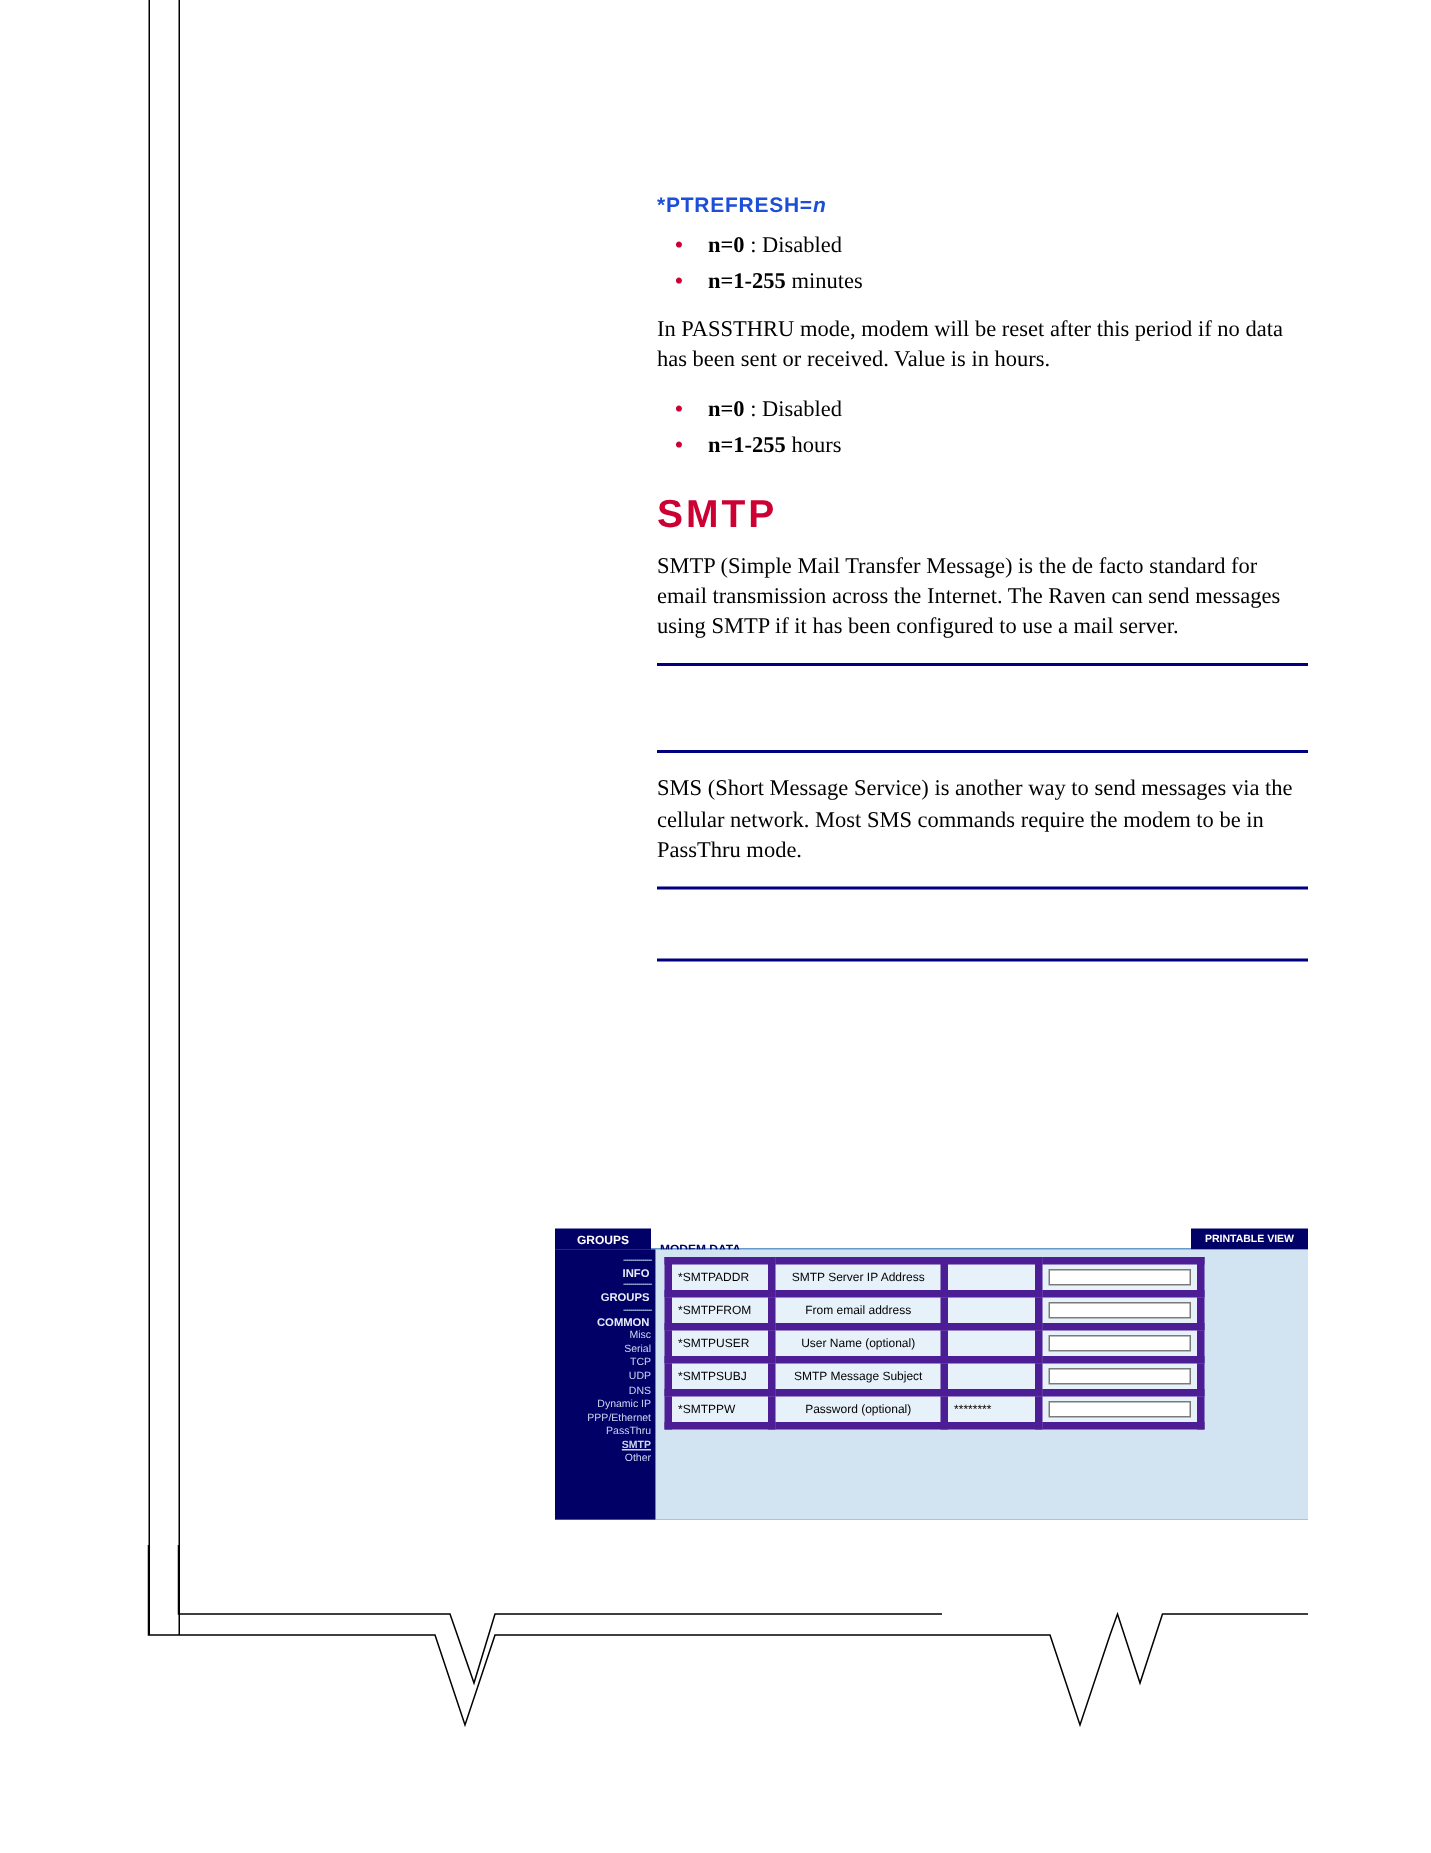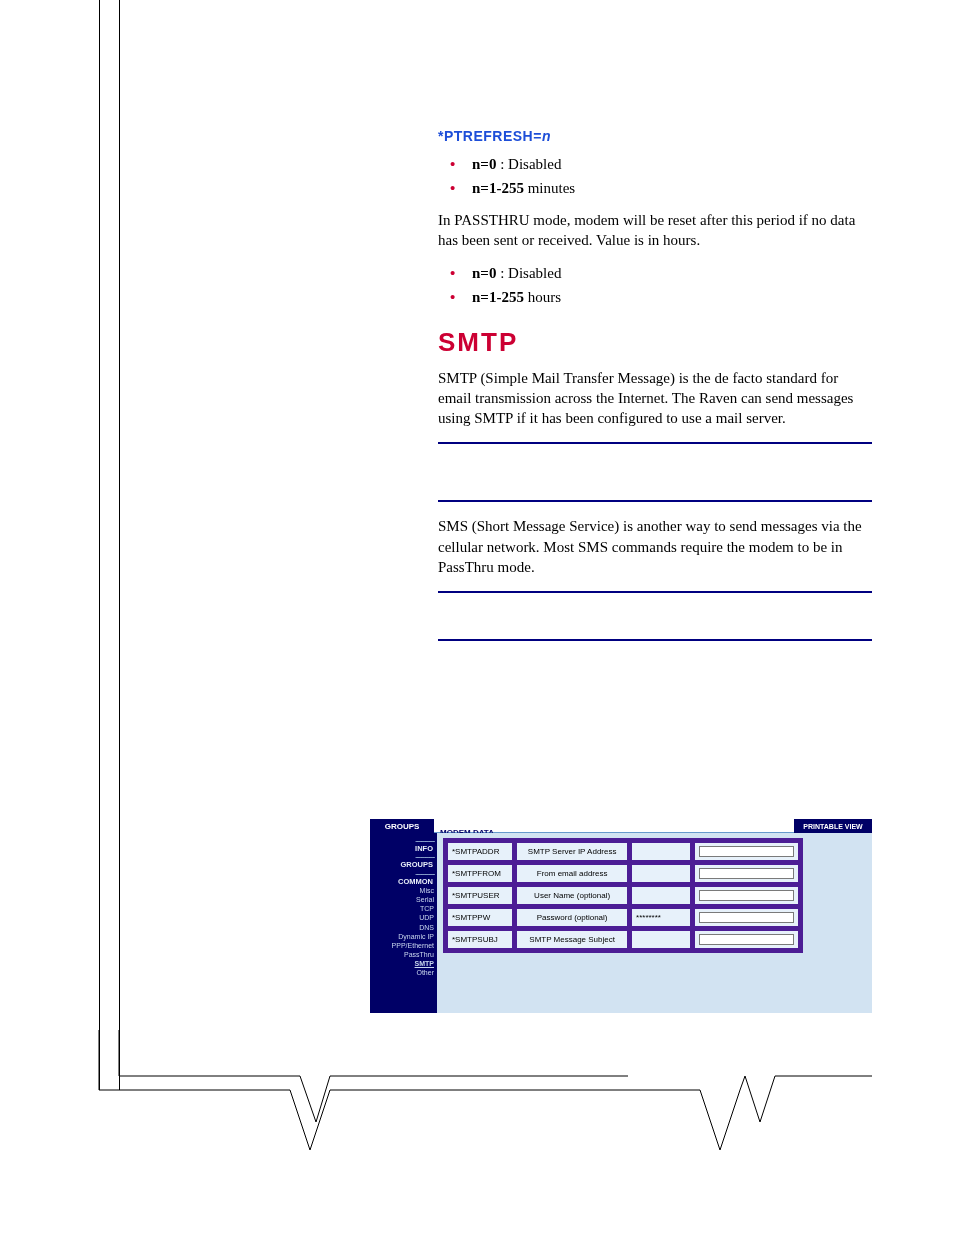--- a/index.html
+++ b/index.html
@@ -292,29 +292,29 @@
             <td class="val"></td>
             <td><input class="nv-input" value="" style=""></td>
           </tr>
           <tr>
             <td class="at">*SMTPUSER</td>
             <td class="name">User Name (optional)</td>
             <td class="val"></td>
             <td><input class="nv-input" value="" style=""></td>
           </tr>
           <tr>
+            <td class="at">*SMTPSUBJ</td>
+            <td class="name">SMTP Message Subject</td>
+            <td class="val"></td>
+            <td><input class="nv-input" value="" style=""></td>
+          </tr>
+          <tr>
             <td class="at">*SMTPPW</td>
             <td class="name">Password (optional)</td>
             <td class="val">********</td>
-            <td><input class="nv-input" value="" style=""></td>
-          </tr>
-          <tr>
-            <td class="at">*SMTPSUBJ</td>
-            <td class="name">SMTP Message Subject</td>
-            <td class="val"></td>
             <td><input class="nv-input" value="" style=""></td>
           </tr>
         </tbody>
           </table>
       </div>
     </div>
   </div>
 
   <svg class="bottom-deco">
     <polyline points="99,0 99,60 290,60 310,120 330,60 620,60" fill="none" stroke="#000" stroke-width="1"></polyline>

